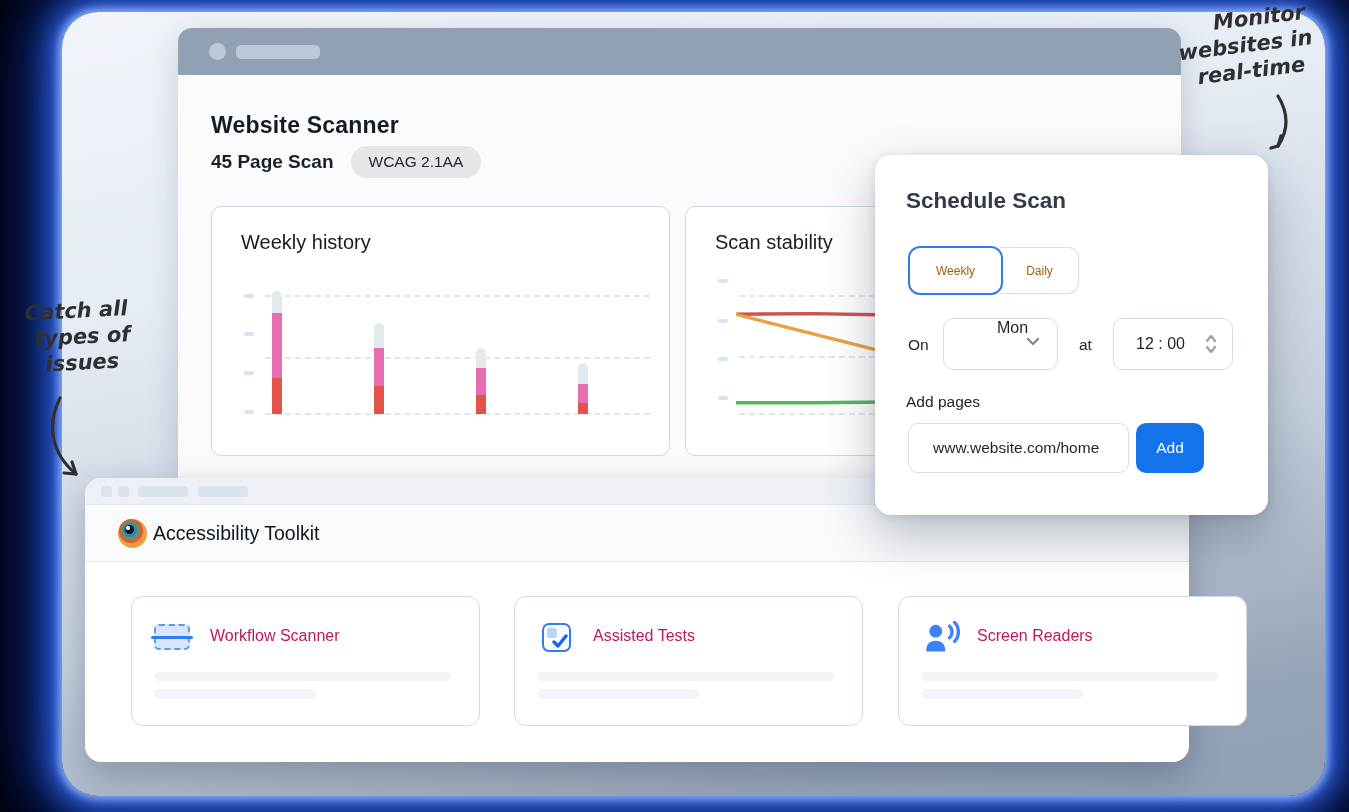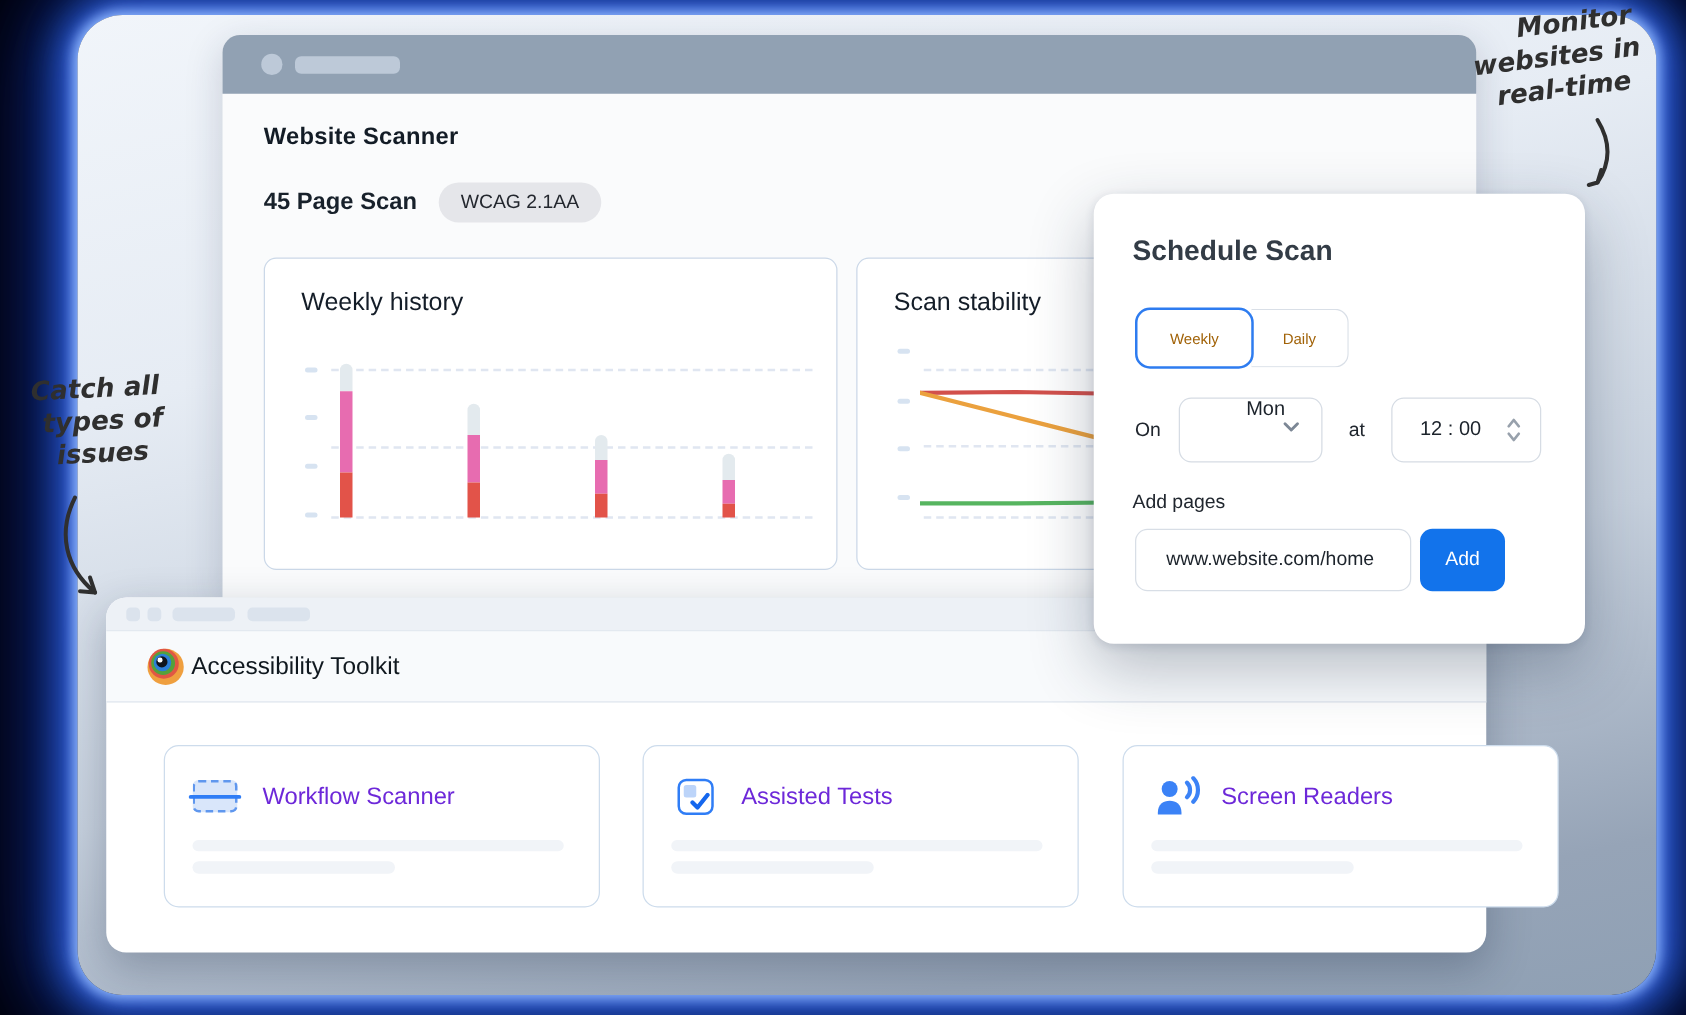--- a/index.html
+++ b/index.html
@@ -28,21 +28,21 @@
   }
   .window-top .titlebar {
     height:47px; background:#91a1b3; border-radius:14px 14px 0 0;
     position:relative;
   }
   .tb-dot { position:absolute; left:31px; top:15px; width:17px; height:17px;
             border-radius:50%; background:#bdc9d8; }
   .tb-pill { position:absolute; left:58px; top:17px; width:84px; height:14px;
              border-radius:5px; background:#bdc9d8; }
 
-  .page-title { position:absolute; left:33px; top:71px; font-size:19px;
+  .page-title { position:absolute; left:33px; top:84px; font-size:23px;
                 font-weight:600; color:#131c26; letter-spacing:.2px; }
   .subtitle-row { position:absolute; left:33px; top:118px; display:flex;
                   align-items:center; gap:17px; }
   .subtitle { font-size:19px; font-weight:700; color:#18212b; }
   .badge { background:#e5e6ea; border-radius:18px; padding:7px 18px;
            font-size:15.5px; color:#23272e; }
 
   
   .card-chart { position:absolute; top:178px; width:459px; height:250px;
                 background:#fff; border:1px solid #cbd8e8; border-radius:10px; }
@@ -107,22 +107,22 @@
   .logo-eye .r4{ position:absolute; left:7px; top:6px; width:9px; height:9px;
                  border-radius:50%; background:#10141c; }
   .logo-eye .r5{ position:absolute; left:8px; top:7px; width:3.5px; height:3.5px;
                  border-radius:50%; background:#fff; }
   .wb-title { position:absolute; left:68px; top:17px; font-size:19.5px;
               font-weight:500; color:#10181f; }
 
   .feature-card { position:absolute; top:118px; width:349px; height:130px;
                   background:#fff; border:1.5px solid #cddcec; border-radius:12px;
                   cursor:pointer; }
-  .fc-title { position:absolute; left:78px; top:30px; font-size:19px;
-              font-weight:500; color:#6d28d9; }
+  .fc-title { position:absolute; left:78px; top:30px; font-size:16px;
+              font-weight:500; color:#be185d; }
   .skel { position:absolute; left:22px; background:#f1f4f8; border-radius:5px; }
   .skel-1 { top:75px; width:297px; height:9px; }
   .skel-2 { top:92px; width:162px; height:10px; }
 
   .ic-marquee { position:absolute; left:22px; top:27px; width:36px; height:26px;
                 background:#d9e6fa; border:2px dashed #5f97ee; border-radius:5px; }
   .ic-marquee .line { position:absolute; left:-5px; right:-5px; top:50%;
                       margin-top:-1.5px; height:3px; background:#2f7df6; border-radius:2px; }
   .ic-check { position:absolute; left:30px; top:26px; width:29px; height:29px;
               border:2.5px solid #2f7df6; border-radius:7px; background:#fff; }

